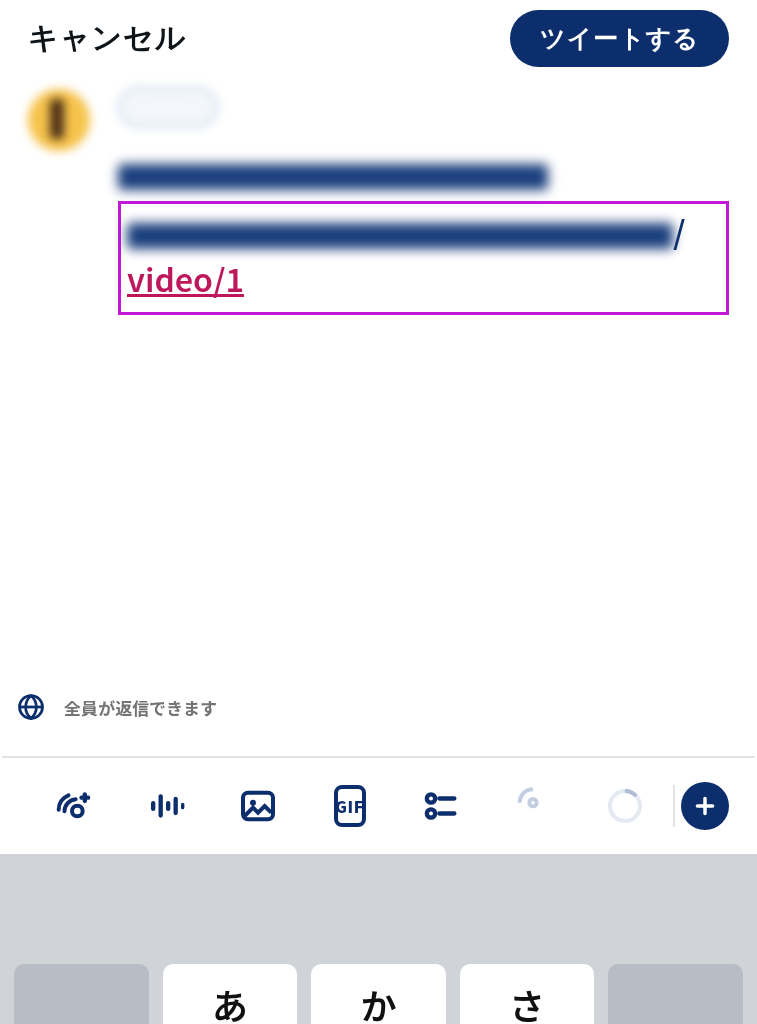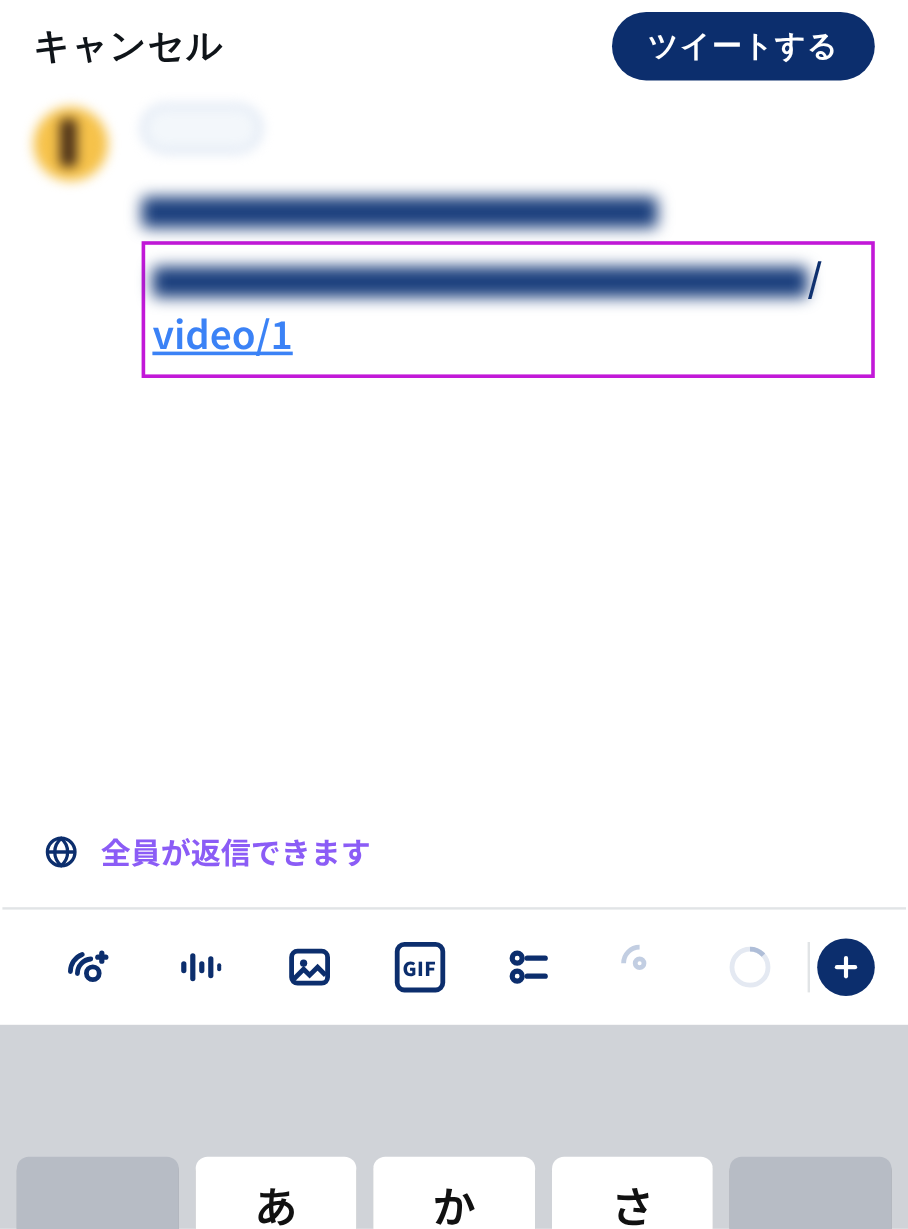--- a/index.html
+++ b/index.html
@@ -15,43 +15,43 @@
 
   .compose-body { flex: 1; padding-left: 28px; }
   .audience-pill { display: inline-block; border: 2px solid #b9cbe6; border-radius: 22px; width: 100px; height: 40px; filter: blur(5px); background: #f3f7fb; margin-top: 4px; }
 
   .tweet-text { margin-top: 18px; font-size: 30px; line-height: 1.5; color: #0c2e6d; font-weight: 600; }
   .blur-line { display: inline-block; background: #1b3f7d; border-radius: 4px; filter: blur(6px); vertical-align: middle; }
   .blur-line.l1 { width: 430px; height: 26px; }
   .blur-line.l2 { width: 546px; height: 26px; }
   .hl-box { border: 3px solid #c218d8; padding: 2px 6px 10px 6px; margin-top: 6px; }
 
-  .link-text { text-decoration: underline; color: #3b82f6; font-size: 32px; font-weight: 600; }
+  .link-text { text-decoration: underline; color: #be185d; font-size: 32px; font-weight: 600; }
   .slash { color: #0c2e6d; font-size: 32px; font-weight: 600; }
 
-  .reply-row { position: absolute; left: 0; right: 0; top: 692px; display: flex; align-items: center; gap: 18px; padding: 0 36px; color: #8b5cf6; font-weight: 700; font-size: 25px; }
+  .reply-row { position: absolute; left: 0; right: 0; top: 692px; display: flex; align-items: center; gap: 18px; padding: 0 16px; color: #737373; font-weight: 700; font-size: 17px; }
   .reply-row svg { width: 30px; height: 30px; }
 
   .divider { position: absolute; left: 2px; right: 2px; top: 756px; height: 2px; background: #e1e4e6; }
 
   .toolbar { position: absolute; left: 0; right: 0; top: 770px; height: 72px; display: flex; align-items: center; padding: 0 28px; }
   .tool { width: 92px; display: flex; align-items: center; justify-content: center; color: #0c2e6d; }
   .tool svg { width: 40px; height: 40px; display: block; }
   .tool.faded { opacity: 0.30; color: #3a5fa0; }
   .tool.faded-lt { opacity: 0.40; color: #3a5fa0; }
   .tool-sep { width: 2px; height: 42px; background: #e1e4e6; margin: 0 6px 0 2px; }
   .tool.plus { background: #0c2e6d; width: 48px; height: 48px; border-radius: 50%; color: #fff; margin-left: auto; }
   .tool.plus svg { width: 26px; height: 26px; }
 
   .kbd-area { position: absolute; left: 0; right: 0; top: 854px; bottom: 0; background: #d0d3d8; }
   .kbd-row { position: absolute; left: 0; right: 0; bottom: -60px; display: flex; gap: 14px; padding: 0 14px; }
   .kbd-key { flex: 1; height: 120px; background: #ffffff; border-radius: 10px; box-shadow: 0 2px 0 rgba(0,0,0,0.25); display: flex; align-items: flex-start; justify-content: center; padding-top: 14px; font-size: 36px; font-weight: 600; color: #111; }
   .kbd-key.sys { background: #b7bcc5; }
 
-  .gif-box { width: 42px; height: 42px; border: 4px solid #0c2e6d; border-radius: 8px; display: flex; align-items: center; justify-content: center; font-size: 16px; font-weight: 900; letter-spacing: 0.5px; color: #0c2e6d; }
+  .gif-box { width: 32px; height: 42px; border: 4px solid #0c2e6d; border-radius: 8px; display: flex; align-items: center; justify-content: center; font-size: 16px; font-weight: 900; letter-spacing: 0.5px; color: #0c2e6d; }
 </style>
 </head>
 <body>
 
 <div class="header">
   <button class="cancel">キャンセル</button>
   <button class="tweet-btn">ツイートする</button>
 </div>
 
 <div class="compose">

